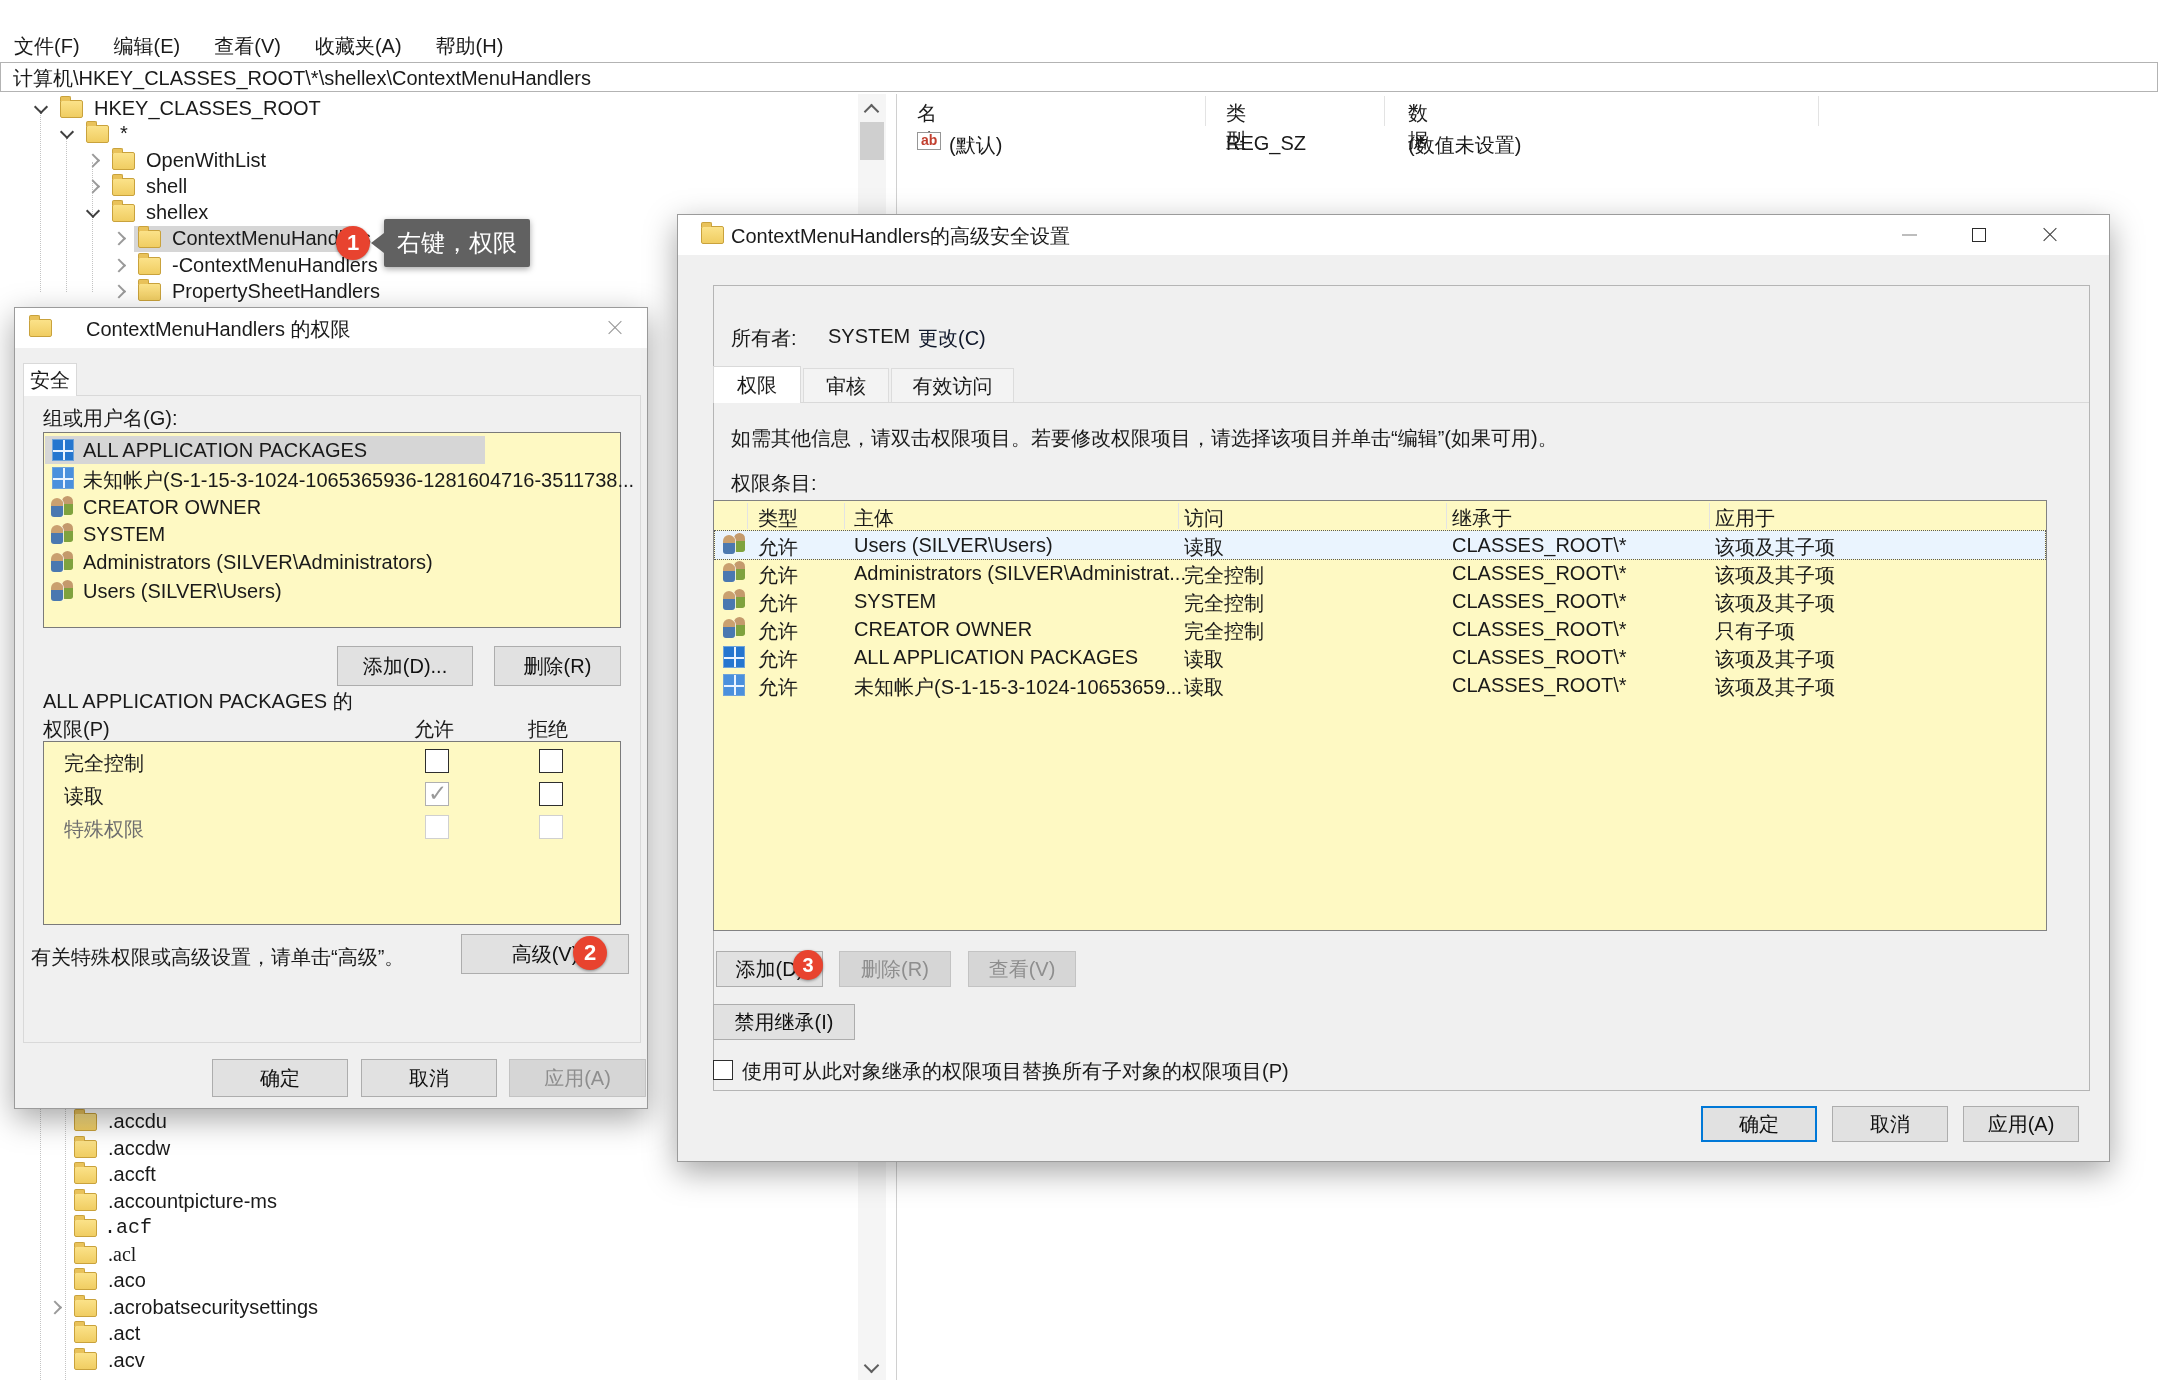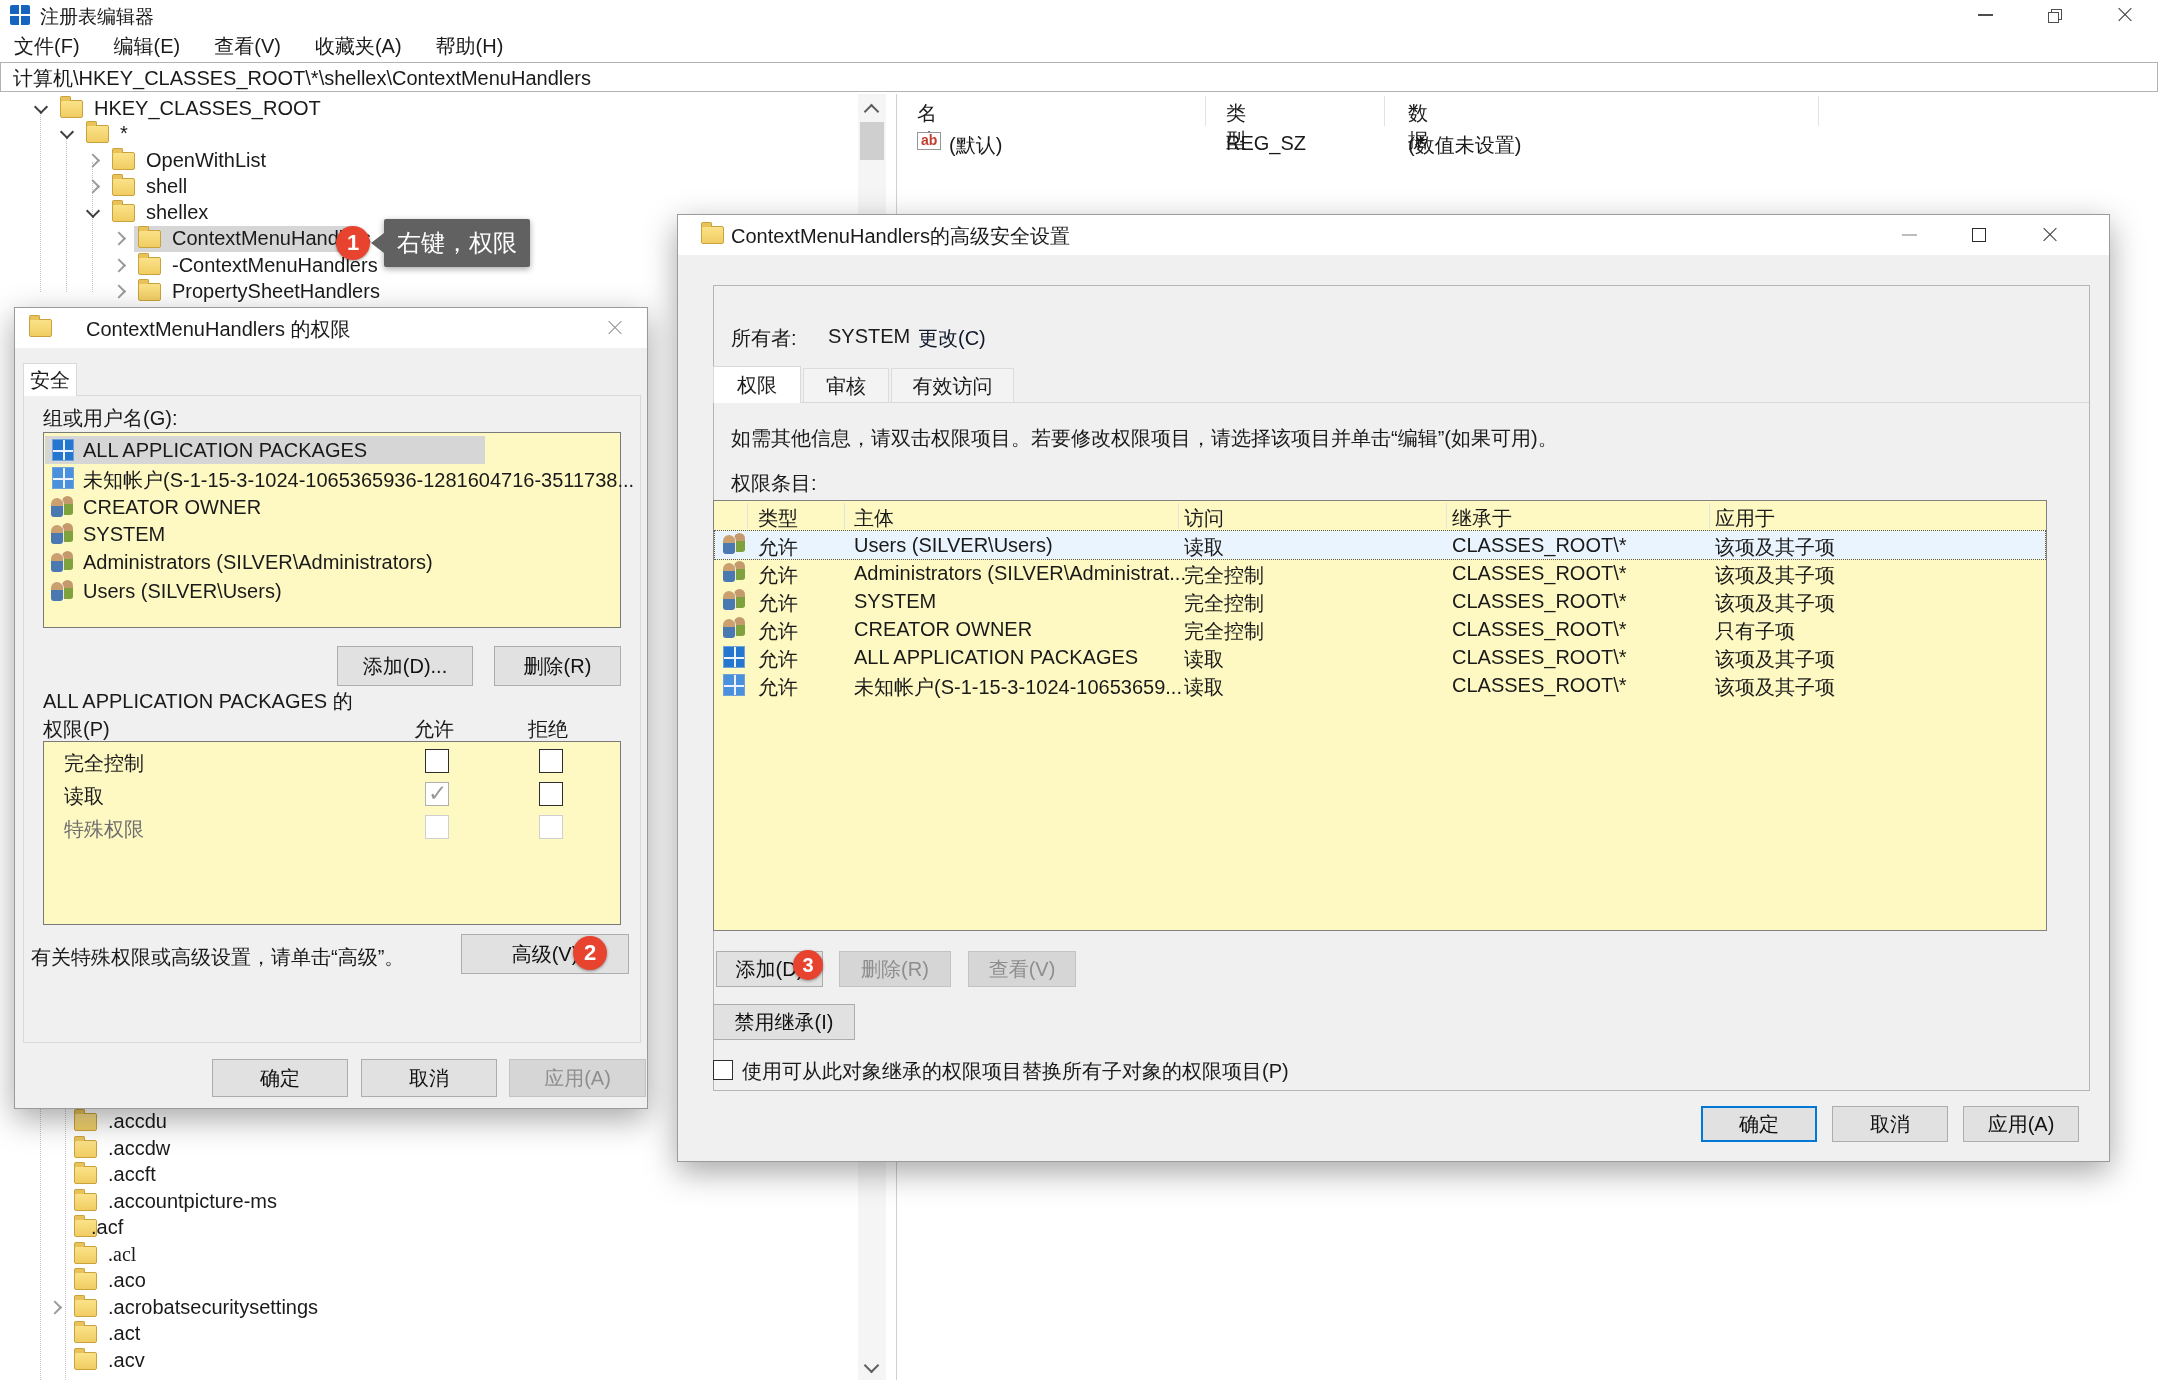--- a/index.html
+++ b/index.html
@@ -78,33 +78,20 @@
          display:flex;align-items:center;justify-content:center;font-size:22px;font-weight:bold;z-index:60;box-shadow:0 1px 3px rgba(0,0,0,.4);}
   .tooltip{position:absolute;left:384px;top:219px;width:146px;height:48px;background:#616161;color:#fff;
            display:flex;align-items:center;justify-content:center;font-size:24px;z-index:55;border-radius:2px;box-shadow:0 2px 6px rgba(0,0,0,.35);}
   .tooltip::before{content:"";position:absolute;left:-13px;top:14px;border:10px solid transparent;border-right:13px solid #616161;border-left:none;}
 </style>
 </head>
 <body>
 
 <div class="screen">
 
-  <div class="titlebar">
-    <span class="ic-app abs" style="left:10px;top:5px;"></span>
-    <span class="title-text">注册表编辑器</span>
-    <div class="capbtn" style="left:1955px;">
-        <span class="ic-min"></span>
-      </div>
-    <div class="capbtn" style="left:2025px;">
-        <span class="ic-restore"></span>
-      </div>
-    <div class="capbtn" style="left:2095px;">
-        <span class="ic-close"></span>
-      </div>
-  </div>
 
   <div class="menubar">
     <span>文件(F)</span>
     <span>编辑(E)</span>
     <span>查看(V)</span>
     <span>收藏夹(A)</span>
     <span>帮助(H)</span>
   </div>
 
   <div class="addressbar">计算机\HKEY_CLASSES_ROOT\*\shellex\ContextMenuHandlers</div>
@@ -169,21 +156,21 @@
   <div class="tree-row" style="top:1162px;">
     <span class="folder" style="left:74px;"></span>
     <span class="tlabel" style="left:108px;">.accft</span>
   </div>
   <div class="tree-row" style="top:1189px;">
     <span class="folder" style="left:74px;"></span>
     <span class="tlabel" style="left:108px;">.accountpicture-ms</span>
   </div>
   <div class="tree-row" style="top:1215px;">
     <span class="folder" style="left:74px;"></span>
-    <span class="tlabel" style="left:91px;">.acf</span>
+    <span class="tlabel" style="left:104px;font-family:Liberation Mono, monospace;">.acf</span>
   </div>
   <div class="tree-row" style="top:1242px;">
     <span class="folder" style="left:74px;"></span>
     <span class="tlabel" style="left:108px;font-family:Liberation Serif, serif;">.acl</span>
   </div>
   <div class="tree-row" style="top:1268px;">
     <span class="folder" style="left:74px;"></span>
     <span class="tlabel" style="left:108px;">.aco</span>
   </div>
   <div class="tree-row" style="top:1295px;text-align:right;">

